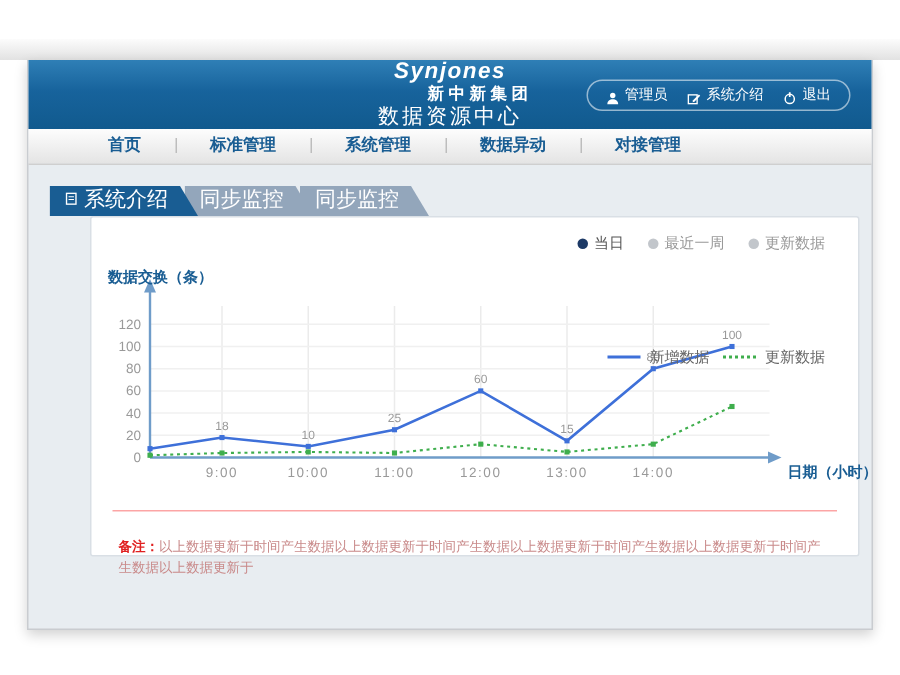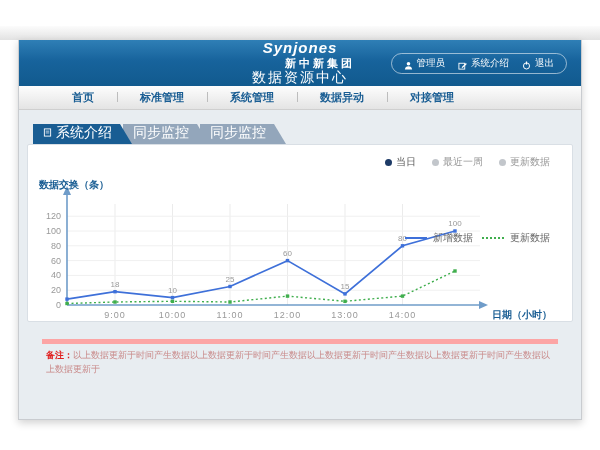--- a/index.html
+++ b/index.html
@@ -39,35 +39,35 @@
 
   
   .content { padding:14px 8px 0 8px; }
   .tabs { display:flex; margin-left:6px; position:relative; }
   .tab { height:20px; display:flex; align-items:flex-start; gap:4px; color:#fff;
          font-size:14px; padding:0 20px 0 10px; cursor:pointer;
          clip-path:polygon(0 0, calc(100% - 12px) 0, 100% 100%, 0 100%); }
   .tab.active { background:#195d93; z-index:2; position:relative; }
   .tab.inactive { background:#93a6bb; margin-left:-9px; z-index:1; position:relative; }
 
-  .panel { background:#fff; border:1px solid #d9dfe5; border-radius:2px; height:178px; }
+  .panel { background:#fff; border:1px solid #d9dfe5; border-radius:2px; height:227px;margin-left:33px; }
 
   .radio-row { display:flex; justify-content:flex-end; align-items:center; gap:16px;
                padding:10px 22px 0 0; font-size:10px; color:#999; }
   .radio-opt { display:flex; align-items:center; gap:4px; cursor:pointer; }
   .radio-dot { width:7px; height:7px; border-radius:50%; background:#c2c6cb; }
   .radio-dot.selected { background:#1d3a66; }
   .radio-opt.selected-label { color:#555; }
 
   .chart-wrap { position:relative; margin:7px 0 0 9px; }
   .legend { position:absolute; right:22px; top:55px; display:flex; flex-direction:row; gap:9px; }
   .legend-row { display:flex; align-items:center; gap:6px; font-size:10px; color:#666; }
   .legend-swatch { width:22px; height:0; border-top-width:2px; }
 
-  .note { margin:13px 14px 0 14px; border-top:5px solid #fca5a5; padding:5px 4px 0 4px;
+  .note { margin:13px 14px 0 14px; border-top:1px solid #fca5a5; padding:17px 4px 0 4px;
           font-size:9px; line-height:1.5; color:#c98a8a; }
   .note-prefix { color:#e02020; font-weight:bold; }
 </style>
 </head>
 <body>
 
 <div class="stage">
   <div class="top-band"></div>
 
   <div class="window">

